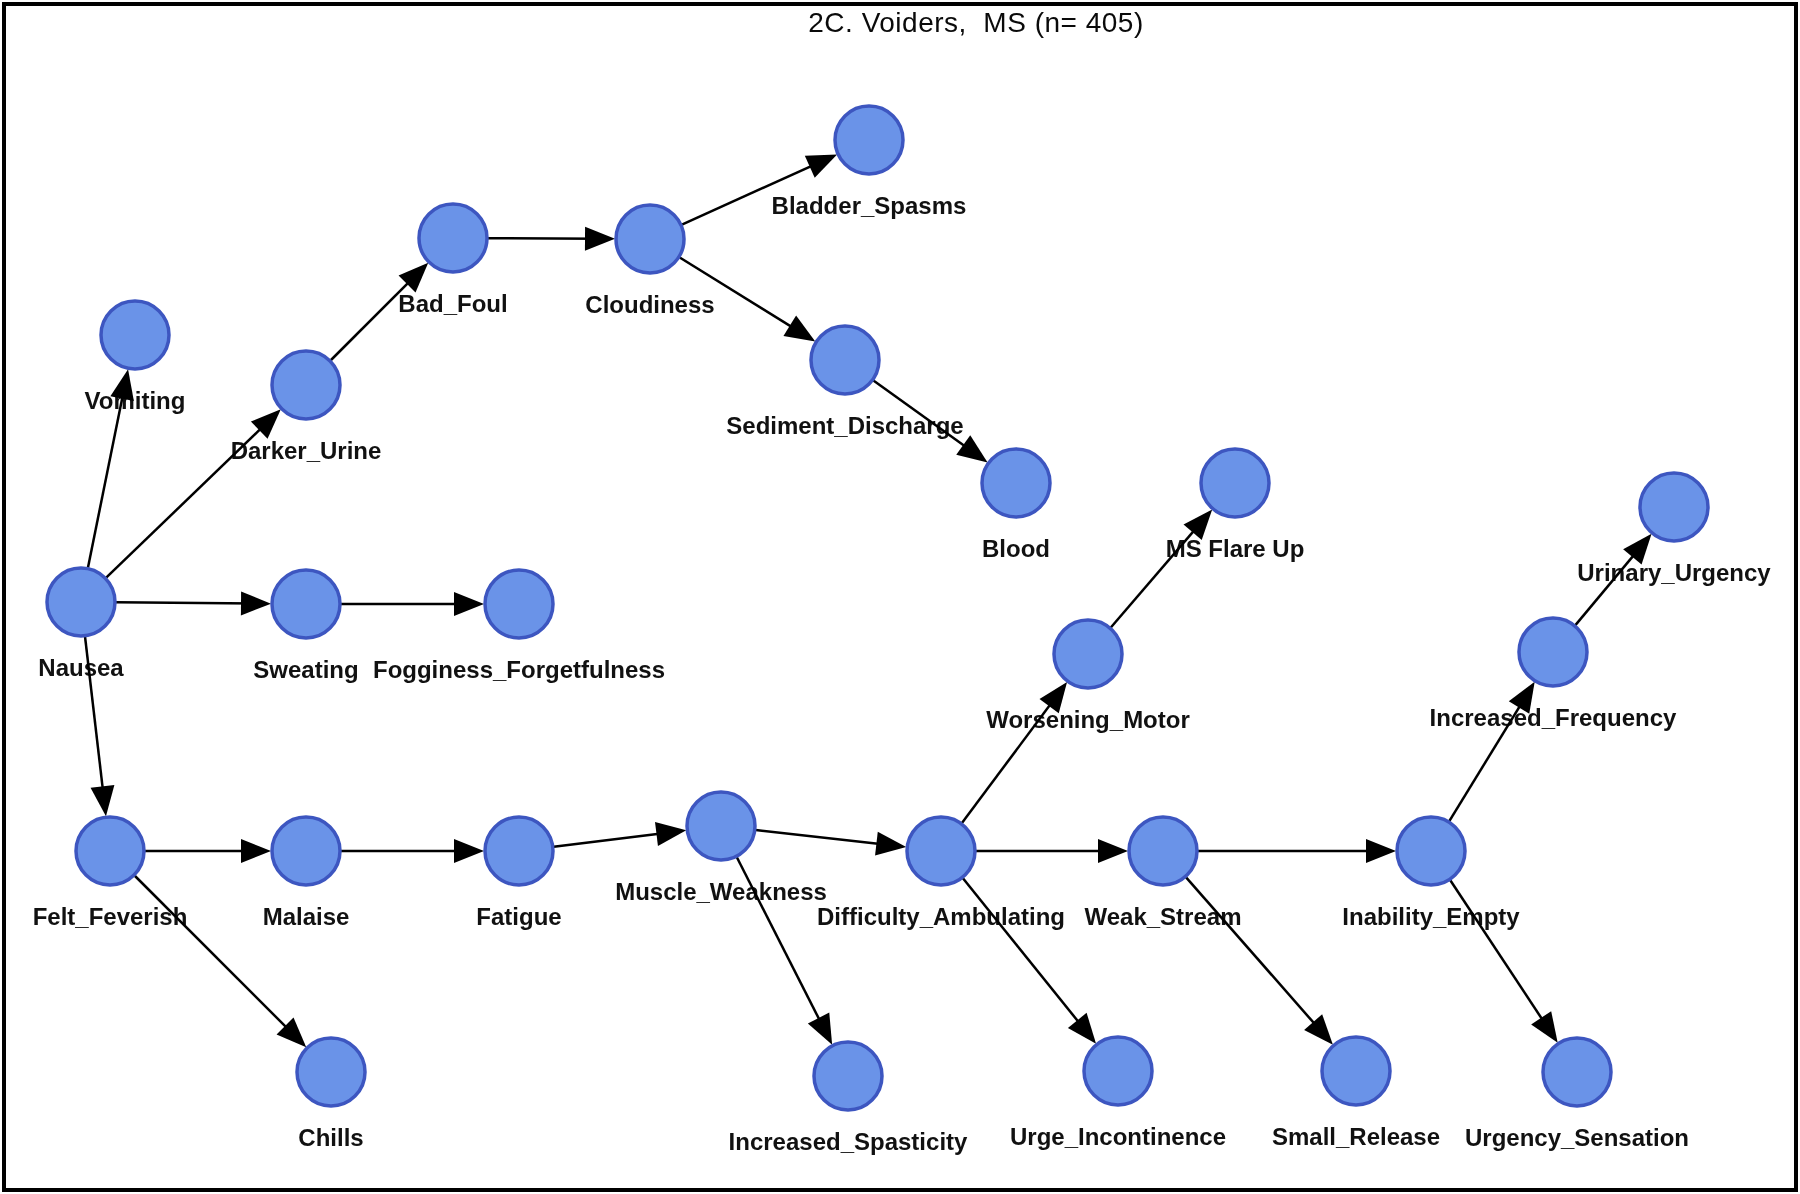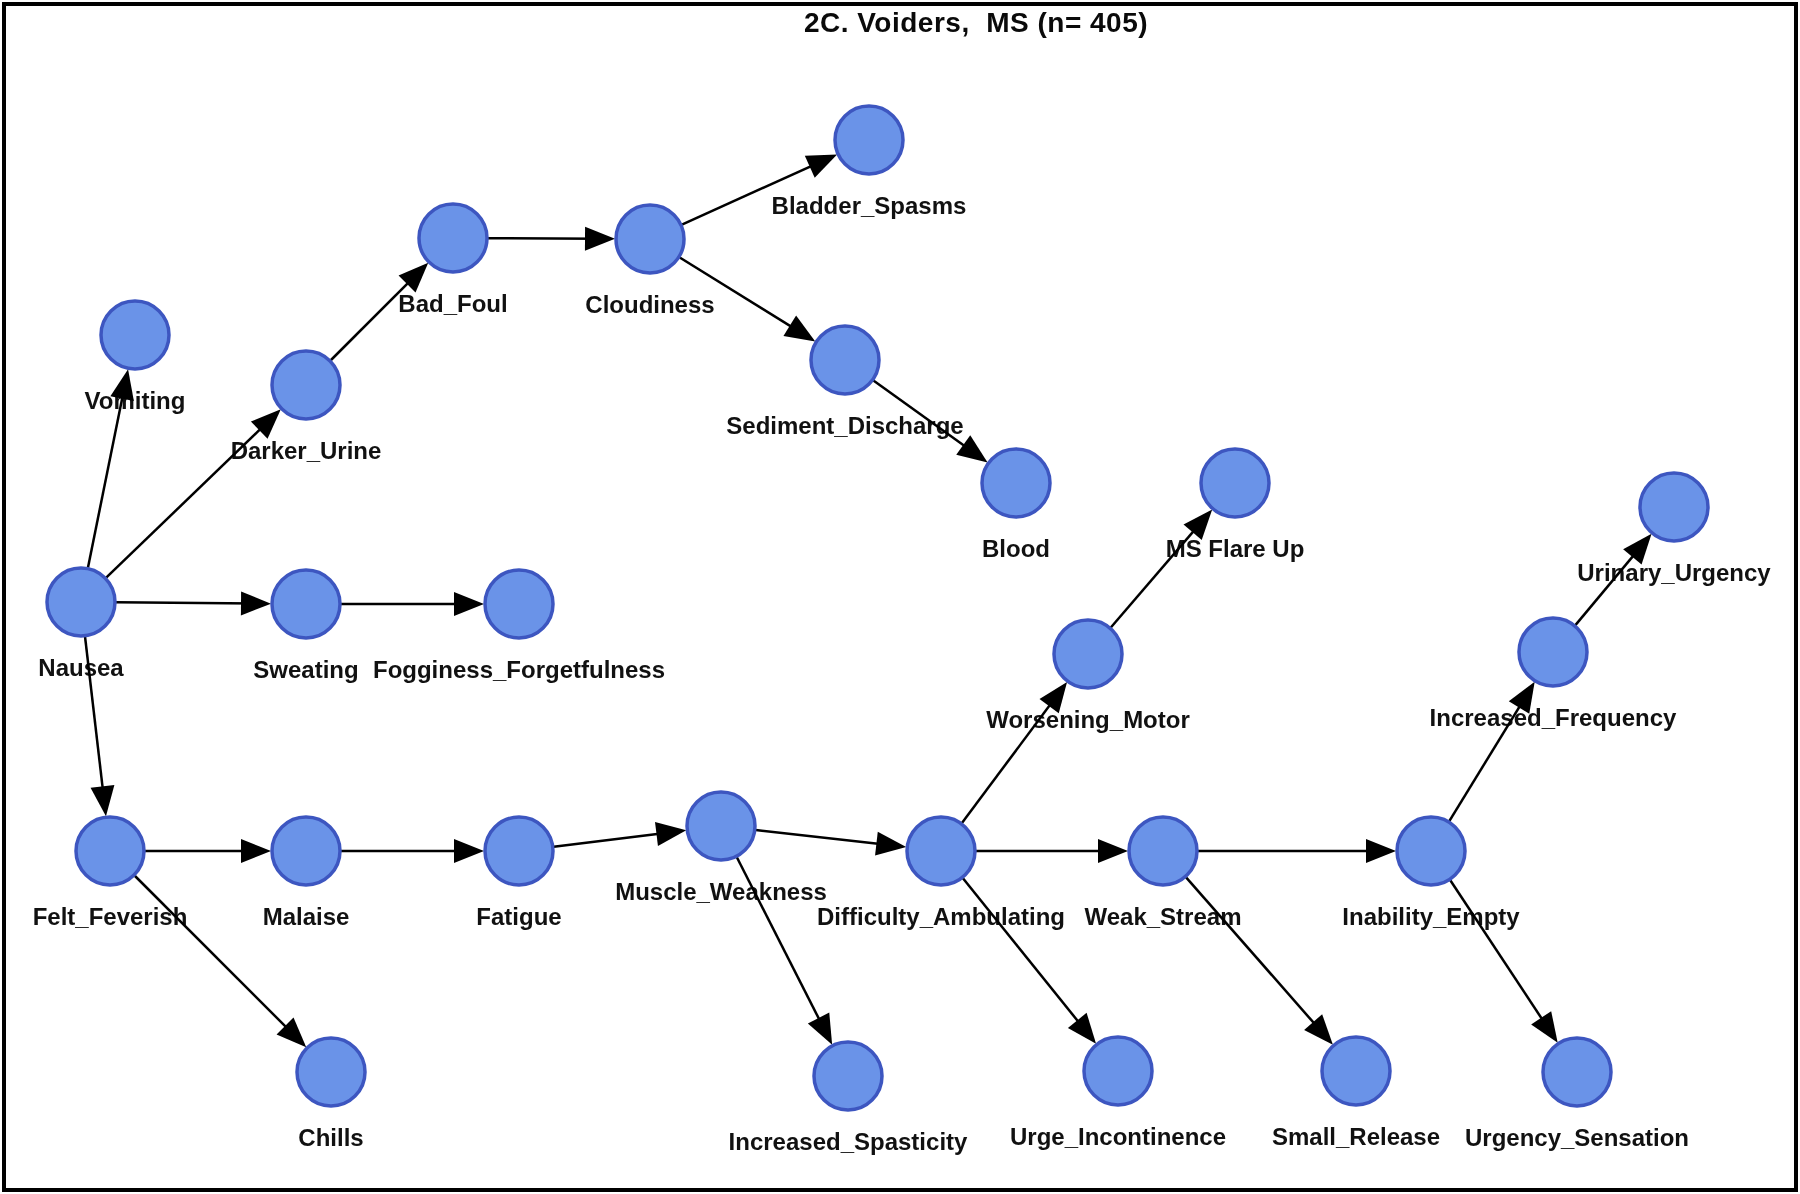--- a/index.html
+++ b/index.html
@@ -21,21 +21,21 @@
     background: transparent;
     pointer-events: none;
     z-index: 3;
   }
   .title {
     position: absolute;
     top: 7px;
     left: 976px;
     transform: translateX(-50%);
     font-size: 28px;
-    font-weight: bold;
+    font-weight: normal;
     color: #0a0a0a;
     white-space: pre;
     letter-spacing: 0.5px;
     z-index: 2;
   }
   #graph {
     position: absolute;
     left: 0; top: 0;
     width: 1800px;
     height: 1194px;

